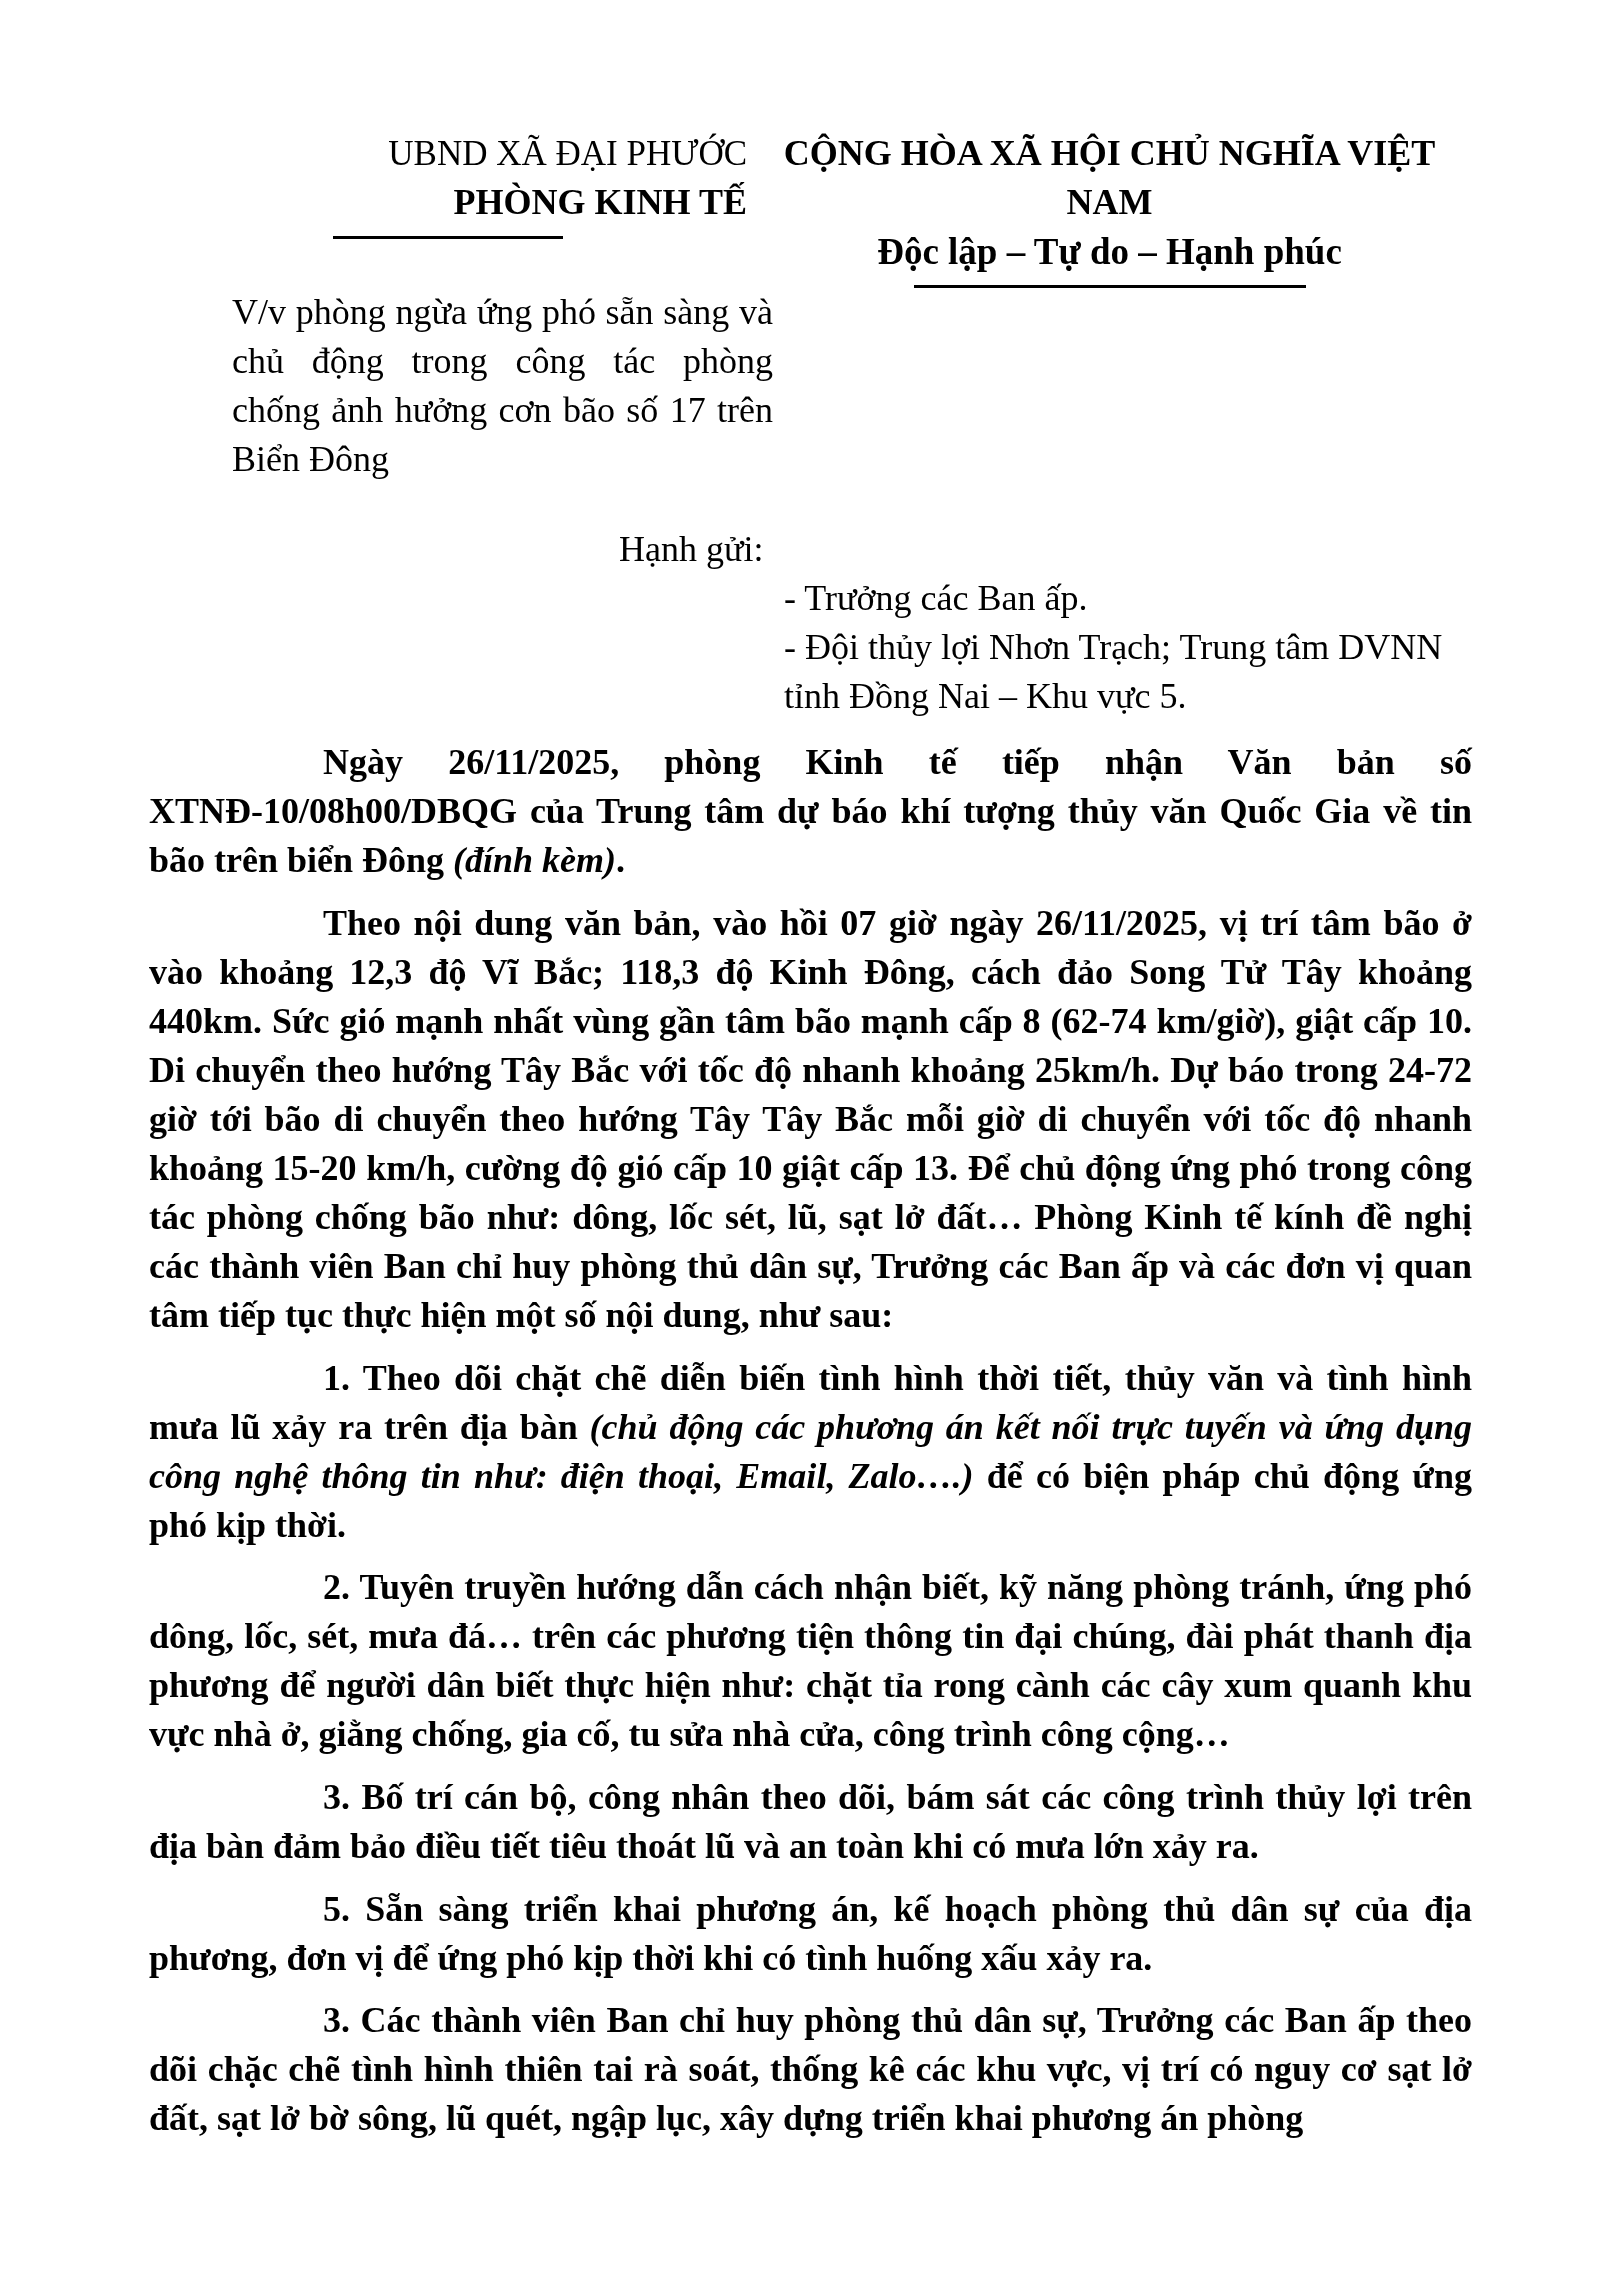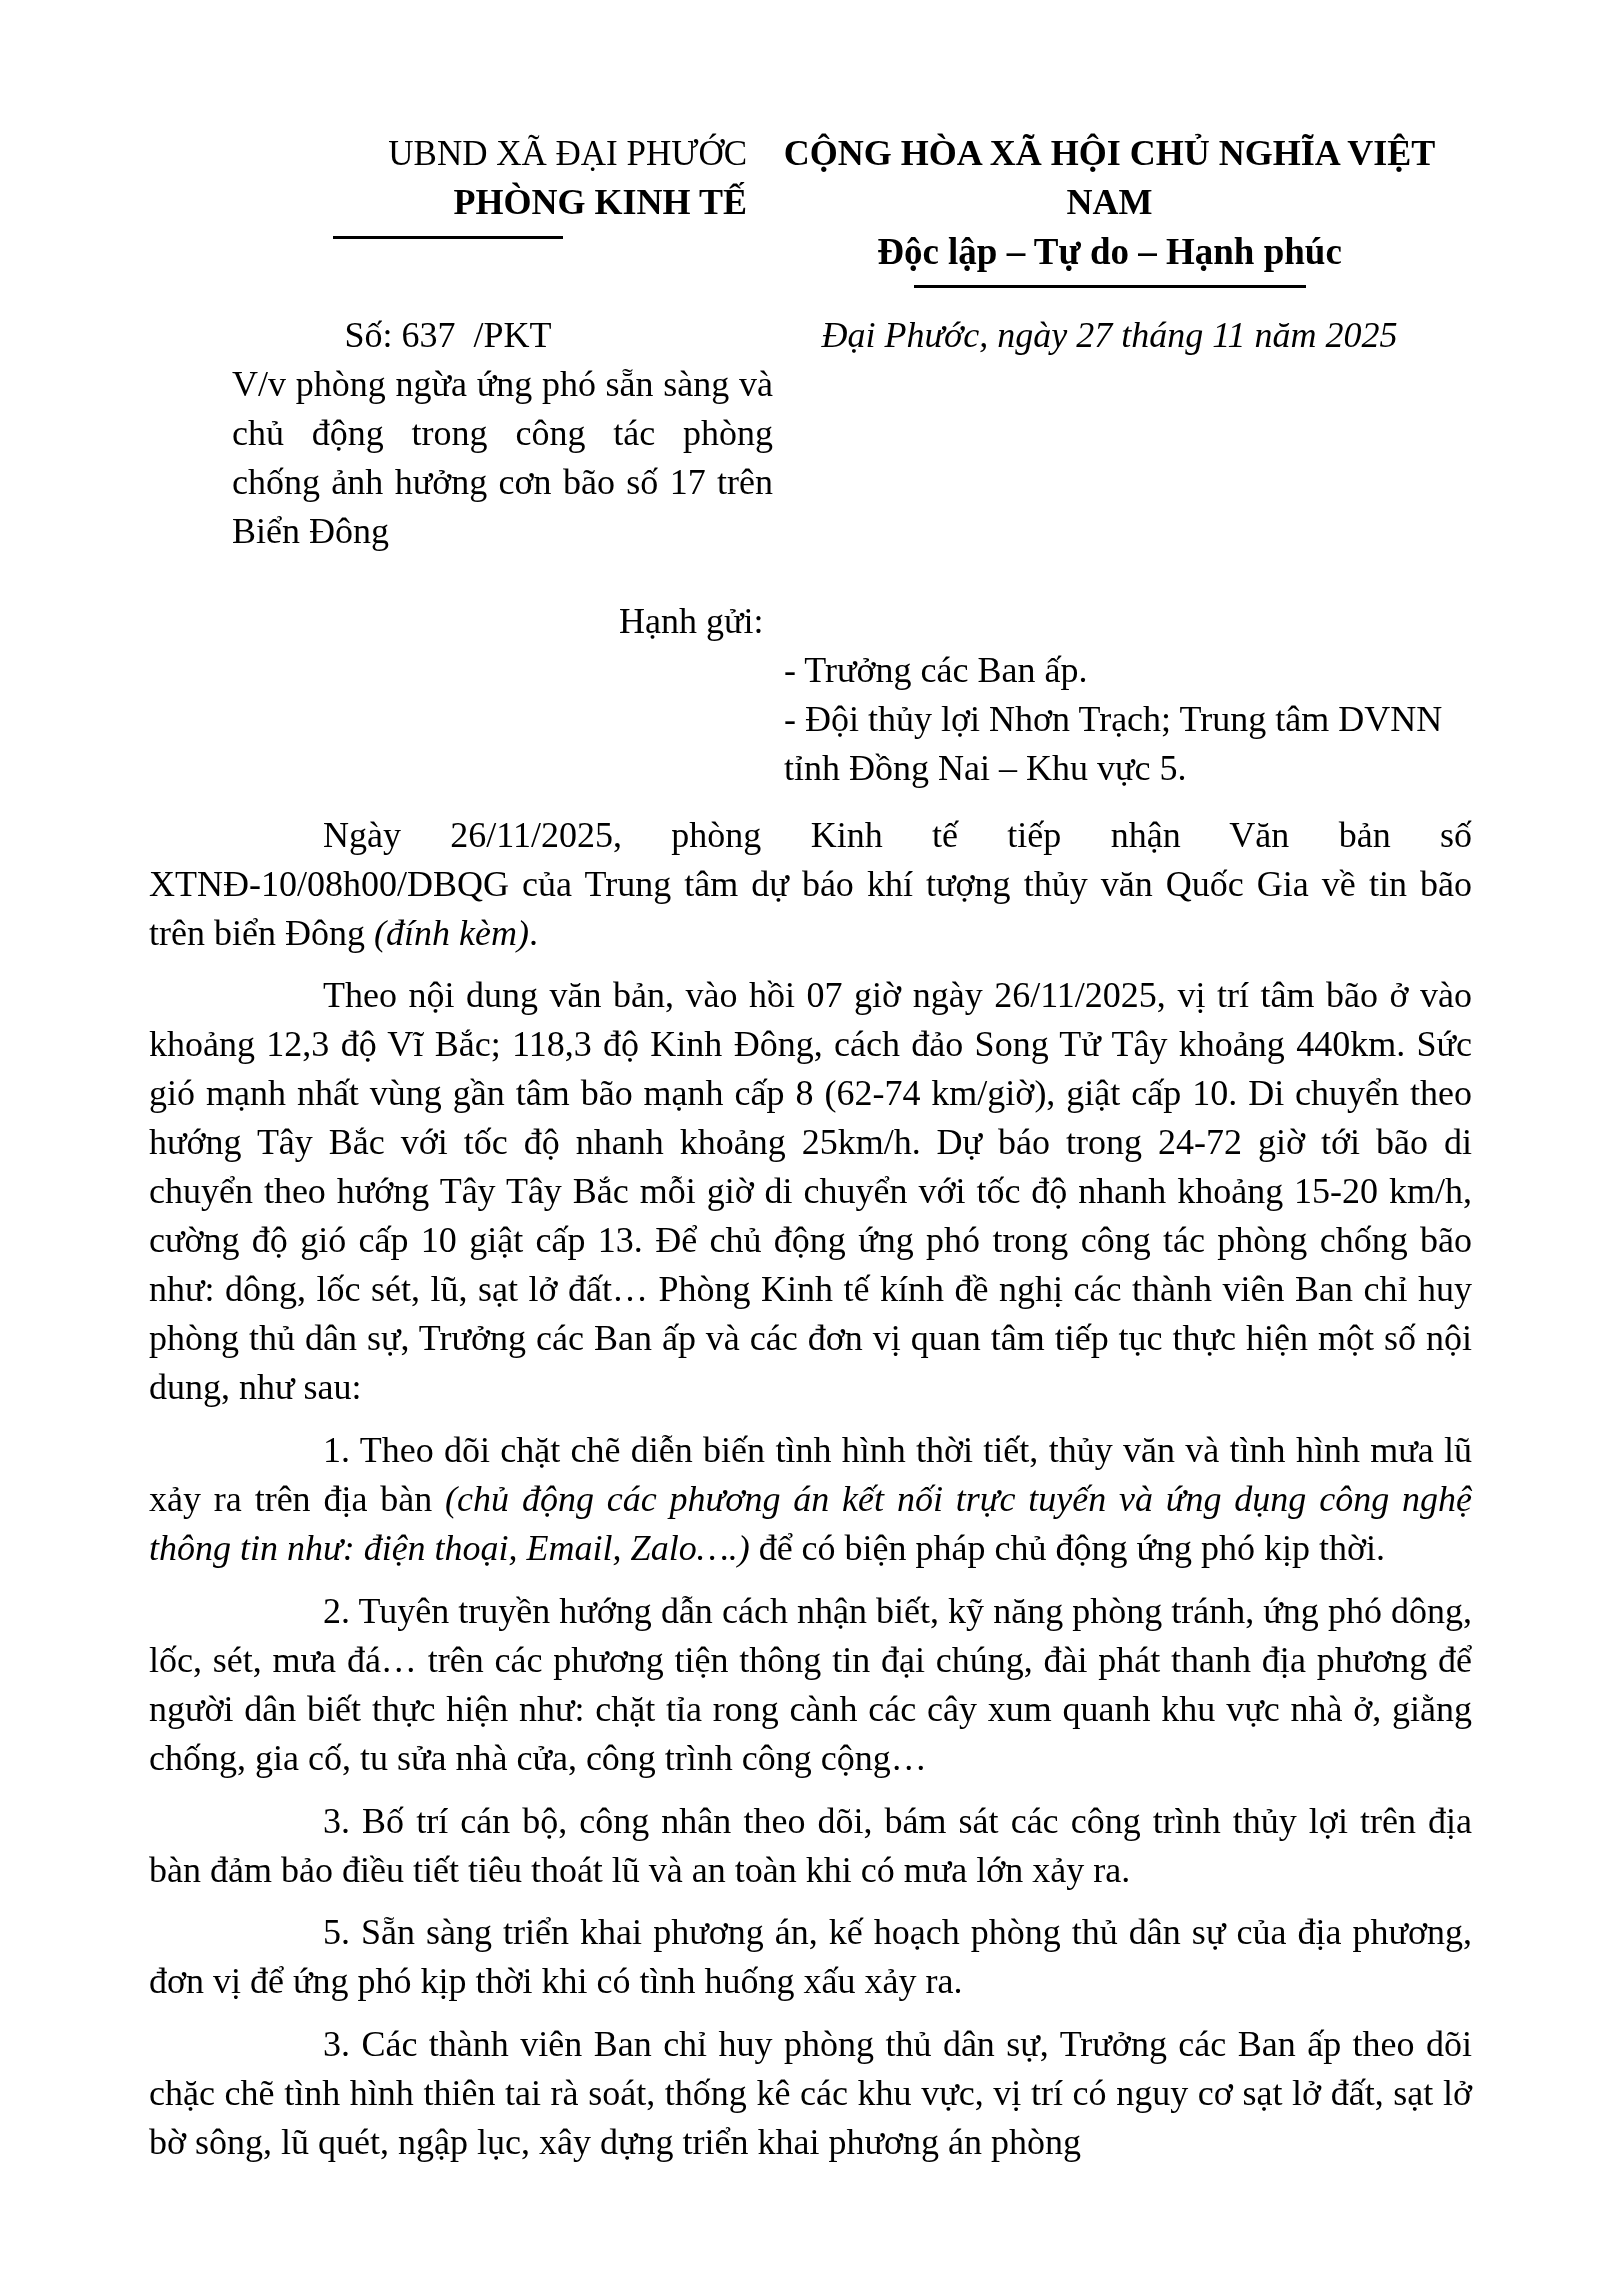--- a/index.html
+++ b/index.html
@@ -83,20 +83,21 @@
   }
   .recipient-item {
     text-align: left;
   }
 
   
   .body-para {
     margin: 13.7px 0 0 0;
     text-align: justify;
     text-indent: 174px;
+    font-weight: bold;
   }
   .body-para.first { margin-top: 17.6px; }
   .italic { font-style: italic; }
 </style>
 </head>
 <body>
 
 <div class="page">
 
   <div class="header-row">
@@ -105,24 +106,20 @@
       <div class="issuer-name">PHÒNG KINH TẾ</div>
       <div class="rule rule-left"></div>
     </div>
     <div class="header-right">
       <div class="national-title">CỘNG HÒA XÃ HỘI CHỦ NGHĨA VIỆT NAM</div>
       <div class="national-motto">Độc lập – Tự do – Hạnh phúc</div>
       <div class="rule rule-right"></div>
     </div>
   </div>
 
-  <div class="meta-row">
-    <div class="doc-number">Số: 637  /PKT</div>
-    <div class="place-date">Đại Phước, ngày 27 tháng 11 năm 2025</div>
-  </div>
 
   <div class="subject">V/v phòng ngừa ứng phó sẵn sàng và chủ động trong công tác phòng chống ảnh hưởng cơn bão số 17 trên Biển Đông</div>
 
   <div class="salutation-label">Hạnh gửi:</div>
   <div class="recipients">
     <div class="recipient-item">- Trưởng các Ban ấp.</div>
     <div class="recipient-item">- Đội thủy lợi Nhơn Trạch; Trung tâm DVNN tỉnh Đồng Nai – Khu vực 5.</div>
   </div>
 
   <p class="body-para first"><span>Ngày 26/11/2025, phòng Kinh tế tiếp nhận Văn bản số XTNĐ-10/08h00/DBQG của Trung tâm dự báo khí tượng thủy văn Quốc Gia về tin bão trên biển Đông </span><span class="italic">(đính kèm)</span><span>.</span></p>

